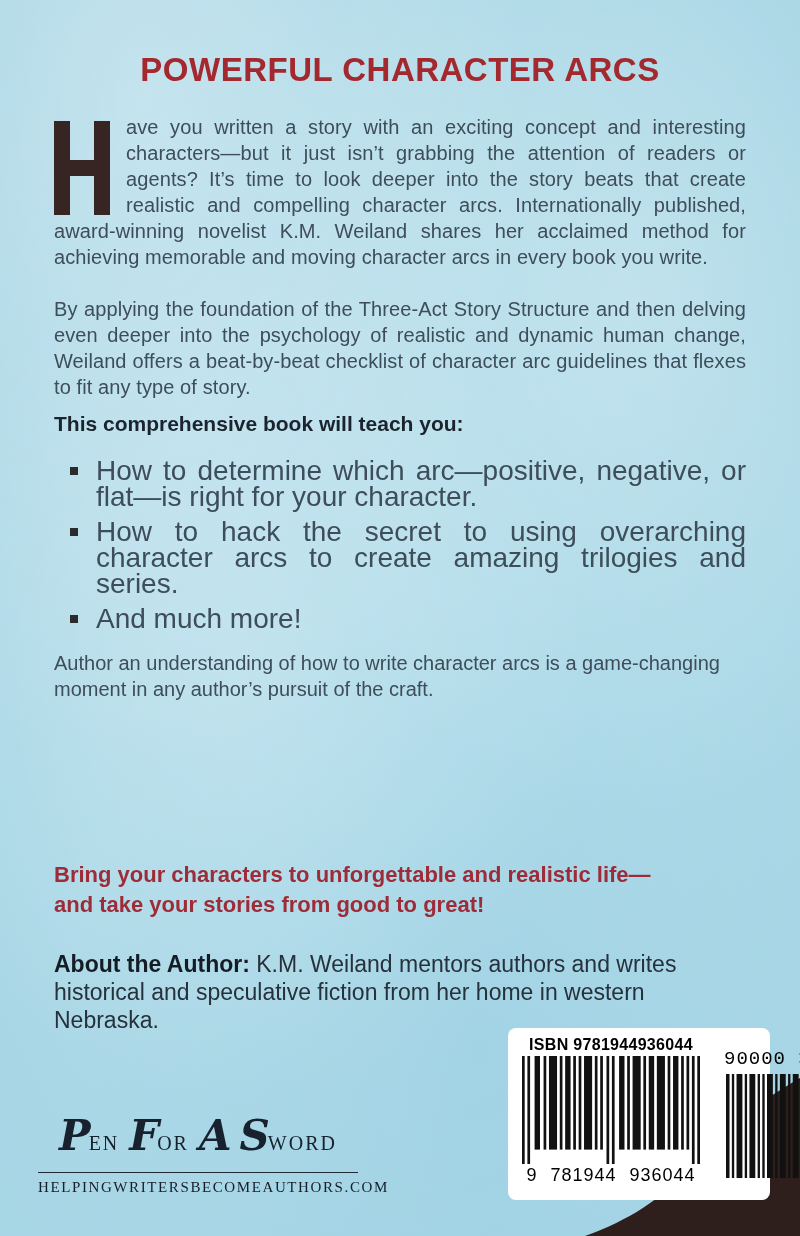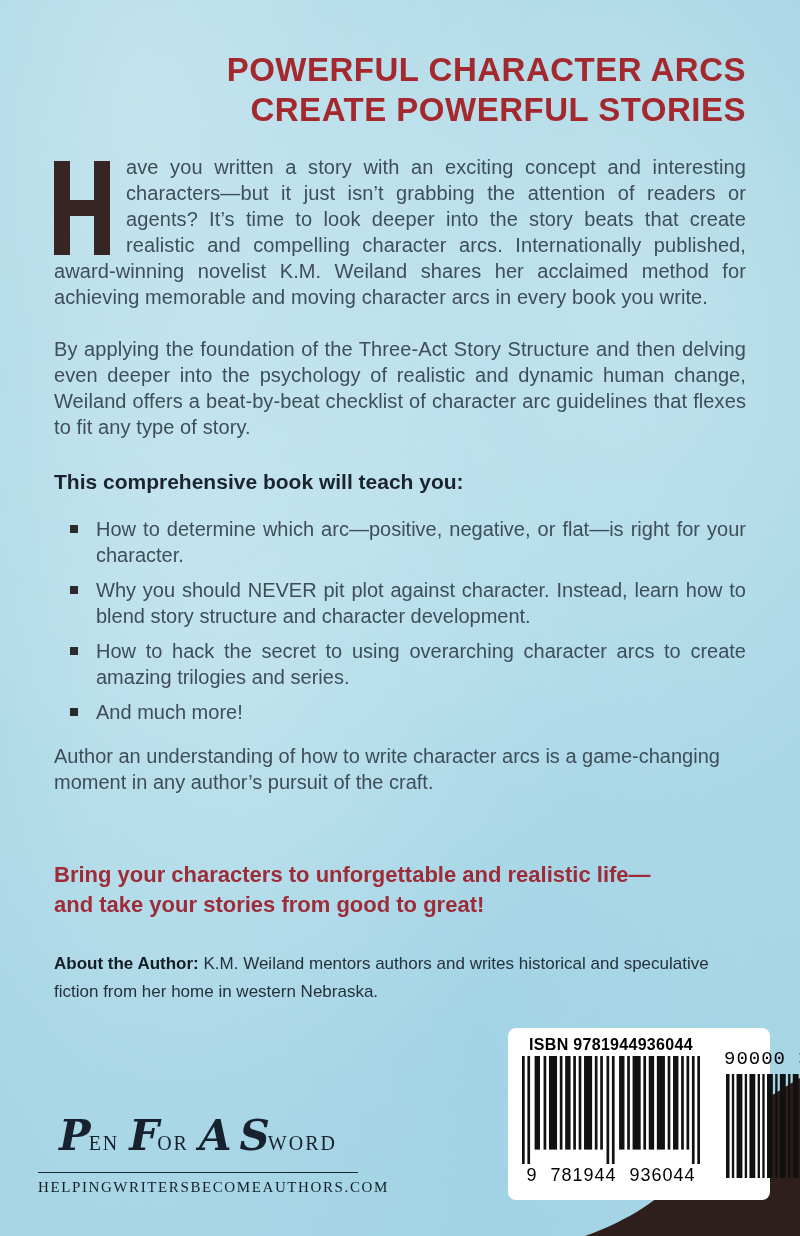--- a/index.html
+++ b/index.html
@@ -19,66 +19,66 @@
     background:
       radial-gradient(ellipse at 18% 8%, rgba(255,255,255,0.30), transparent 42%),
       radial-gradient(ellipse at 78% 24%, rgba(255,255,255,0.22), transparent 40%),
       radial-gradient(ellipse at 30% 55%, rgba(255,255,255,0.18), transparent 45%),
       radial-gradient(ellipse at 60% 85%, rgba(150,205,225,0.55), transparent 60%),
       radial-gradient(ellipse at 50% 50%, rgba(255,255,255,0.10), rgba(140,195,215,0.35) 95%),
       var(--bg);
   }
   .content{padding:0 54px; position:relative;}
 
-  .title-block{margin-top:50px; text-align:right;}
+  .title-block{margin-top:50px; text-align:center;}
   .title-block span{
     display:block; font-size:33px; line-height:40px; font-weight:bold;
     letter-spacing:0.5px; color:var(--red);
   }
 
   p.body-par{
     margin-top:26px; font-size:20px; line-height:26px; color:var(--body);
     text-align:justify; letter-spacing:0.1px;
   }
   p.intro{margin-top:24px;}
 
   .dropcap{
     float:left; width:56px; height:94px; margin:7px 16px 0 0; position:relative;
   }
   .dropcap::before{content:""; position:absolute; top:0; bottom:0; left:0; width:16px; background:var(--brown);}
   .dropcap::after{content:""; position:absolute; top:0; bottom:0; right:0; width:16px; background:var(--brown);}
   .dropcap .crossbar{position:absolute; left:16px; right:16px; top:39px; height:16px; background:var(--brown);}
 
   h2.teach-heading{
-    margin-top:28px; font-size:21px; line-height:28px; font-weight:bold; color:var(--ink);
+    margin-top:10px; font-size:21px; line-height:28px; font-weight:bold; color:var(--ink);
   }
 
   ul.teach{list-style:none; margin:20px 0 0 0; padding:0 0 0 16px;}
   ul.teach li{
     position:relative; padding-left:26px; margin-bottom:9px;
-    font-size:20px; line-height:26px; color:var(--body); text-align:justify;
+    font-size:28px; line-height:26px; color:var(--body); text-align:justify;
   }
   ul.teach li::before{
     content:""; position:absolute; left:0; top:9px; width:8px; height:8px; background:#2b2b2b;
   }
 
   p.closing{
     margin-top:18px; font-size:20px; line-height:26px; color:var(--body);
   }
 
   .cta{
     position:absolute; top:860px; left:54px; right:38px; 
   }
   .cta span{
     display:block; font-size:22px; line-height:30px; font-weight:bold; color:var(--cta-red);
   }
 
   .about{
     position:absolute; top:950px; left:54px; right:54px;
-    font-size:17px; line-height:28px; color:#26313b;
+    font-size:23px; line-height:28px; color:#26313b;
   }
   .about strong{color:#141d26;}
 
   
   .logo{position:absolute; left:38px; bottom:40px; width:320px; text-align:center; color:#17222e;}
   .logo-words{white-space:nowrap; line-height:50px;}
   .logo-word{display:inline-block; margin:0 5px;}
   .logo-initial{
     font-family:"DejaVu Serif", serif; font-style:italic; font-weight:bold;
     font-size:42px; letter-spacing:-2px;
@@ -110,36 +110,34 @@
   .bars-supp{display:block; margin-top:4px;}
 </style>
 </head>
 <body>
 
 <div class="page">
   <div class="content">
 
     <h1 class="title-block">
       <span>POWERFUL CHARACTER ARCS</span>
-      <span>CREATE POWERFUL STORIES</span>
     </h1>
 
     <p class="body-par intro">
       <span class="dropcap" aria-label="H">
           <span class="crossbar"></span>
         </span><span>ave you written a story with an exciting concept and interesting characters—but it just isn’t grabbing the attention of readers or agents? It’s time to look deeper into the story beats that create realistic and compelling character arcs. Internationally published, award-winning novelist K.M. Weiland shares her acclaimed method for achieving memorable and moving character arcs in every book you write.</span>
     </p>
 
     <p class="body-par">By applying the foundation of the Three-Act Story Structure and then delving even deeper into the psychology of realistic and dynamic human change, Weiland offers a beat-by-beat checklist of character arc guidelines that flexes to fit any type of story.</p>
 
     <h2 class="teach-heading">This comprehensive book will teach you:</h2>
 
     <ul class="teach">
       <li><span>How to determine which arc—positive, negative, or flat—is right for your character.</span></li>
-      <li><span>Why you should NEVER pit plot against character. Instead, learn how to blend story structure and character development.</span></li>
       <li><span>How to hack the secret to using overarching character arcs to create amazing trilogies and series.</span></li>
       <li><span>And much more!</span></li>
     </ul>
 
     <p class="closing">Author an understanding of how to write character arcs is a game-changing moment in any author’s pursuit of the craft.</p>
   </div>
 
   <div class="cta">
     <span>Bring your characters to unforgettable and realistic life—</span>
     <span>and take your stories from good to great!</span>

